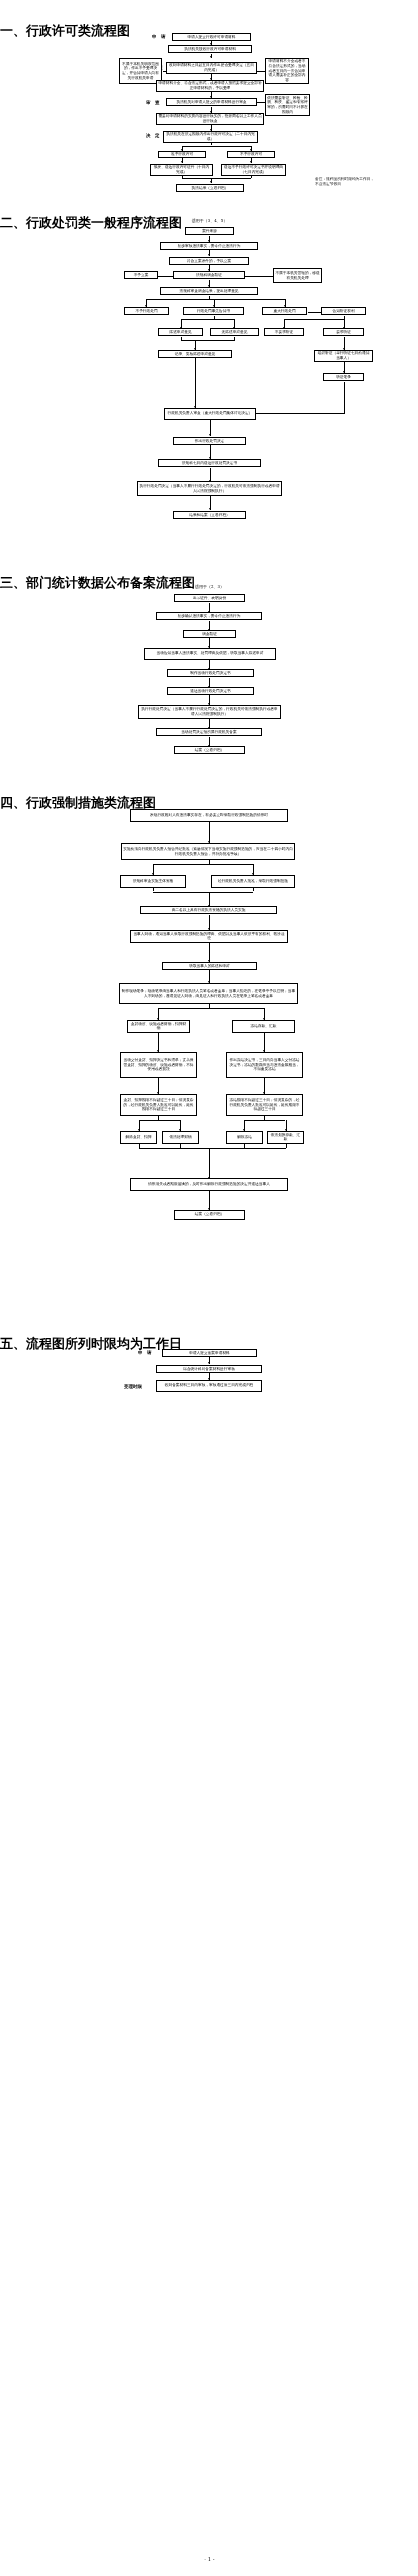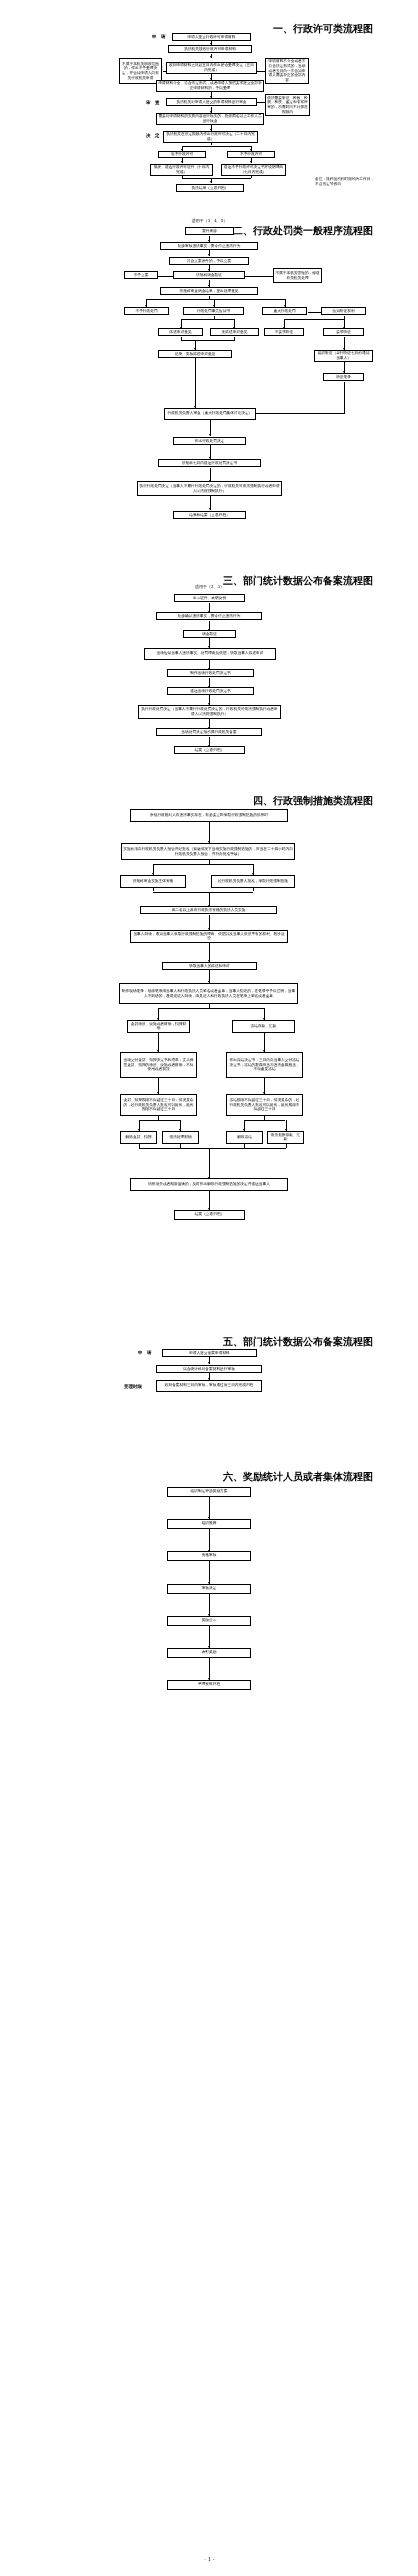--- a/index.html
+++ b/index.html
@@ -1,20 +1,20 @@
 <!DOCTYPE html>
 <html style="font-size:8.4px"><head>
 <meta charset="utf-8">
 <style>
   html,body{margin:0;padding:0}
   body{background:#ffffff}
   #page{position:relative;width:419px;height:2576px;background:#fff;margin:0 auto;
         font-family:"DejaVu Serif","Liberation Serif",serif;color:#000;overflow:hidden}
   .sec{position:absolute;left:0;width:419px}
-  .sec-title{position:absolute;left:0;width:373px;text-align:right;font-weight:bold;font-size:10px}
+  .sec-title{position:absolute;left:0;width:373px;text-align:left;font-weight:bold;font-size:13px}
   .sub{position:absolute;left:0;width:419px;text-align:center;font-size:4px}
   .node{position:absolute;border:0.5px solid #000;background:#fff;font-size:3.7px;line-height:1.25;
         text-align:center;display:flex;align-items:center;justify-content:center;padding:0.5px 1.1px;box-sizing:border-box}
   .plabel{position:absolute;font-weight:bold;font-size:4.5px;white-space:nowrap}
   .note{position:absolute;font-size:3.7px;line-height:1.35}
   .va,.vl{position:absolute;width:0;border-left:0.5px solid #000}
   .va::after{content:"";position:absolute;bottom:-1.1px;left:-1.8px;width:0;height:0;
              border:1.6px solid transparent;border-top:2.1px solid #000}
   .hl{position:absolute;height:0;border-top:0.5px solid #000}
   .footer{position:absolute;left:0;width:419px;text-align:center;font-size:5.3px}
@@ -61,21 +61,21 @@
     <div class="node" style="left:221px;top:144px;width:65px;height:11.6px">送达不予行政许可决定书并说明理由（七日内完成）</div>
     <i class="vl" style="left:182px;top:155px;height:3.2px"></i>
     <i class="vl" style="left:251px;top:155px;height:3.2px"></i>
     <i class="hl" style="left:182px;top:158px;width:69px"></i>
     <i class="va" style="left:211px;top:158px;height:5.3px"></i>
     <div class="node" style="left:176px;top:164px;width:68px;height:8.4px">执法结果（立卷归档）</div>
     <div class="note" style="left:315px;top:157px;width:62px">备注：流程图所列时限均为工作日，不含法定节假日</div>
   </div>
 
   <div class="sec" style="top:207px;height:317px">
-    <div class="sec-title" style="top:17px">二、行政处罚类一般程序流程图</div>
+    <div class="sec-title" style="top:7px">二、行政处罚类一般程序流程图</div>
     <div class="sub" style="top:10.6px">适用于（3、4、5）</div>
     <div class="node" style="left:185px;top:20px;width:49px;height:8.4px">案件来源</div>
     <i class="va" style="left:209px;top:28.5px;height:6.3px"></i>
     <div class="node" style="left:160px;top:35px;width:98px;height:8.4px">初步审核违法事实，责令停止违法行为</div>
     <i class="va" style="left:209px;top:43px;height:6.3px"></i>
     <div class="node" style="left:169px;top:50px;width:80px;height:8.4px">符合立案条件的，予以立案</div>
     <i class="va" style="left:209px;top:58px;height:6.3px"></i>
     <div class="node" style="left:124px;top:64px;width:34px;height:8.4px">不予立案</div>
     <i class="hl" style="left:157px;top:69px;width:16px"></i>
     <div class="node" style="left:173px;top:64px;width:72px;height:8.4px">法规科调查取证</div>
@@ -203,43 +203,27 @@
     <i class="vl" style="left:244px;top:351px;height:4.2px"></i>
     <i class="vl" style="left:286px;top:351px;height:4.2px"></i>
     <i class="hl" style="left:139px;top:355px;width:147px"></i>
     <i class="va" style="left:209px;top:355px;height:31px"></i>
     <div class="node" style="left:130px;top:385px;width:158px;height:12.7px">情形消失或者期限届满的，及时作出解除行政强制措施的决定并送达当事人</div>
     <i class="va" style="left:209px;top:398px;height:19px"></i>
     <div class="node" style="left:174px;top:417px;width:71px;height:9.5px">结案（立卷归档）</div>
   </div>
 
   <div class="sec" style="top:1334px;height:69px">
-    <div class="sec-title" style="top:1.1px">五、部门统计数据公布备案流程图</div>
+    <div class="sec-title" style="top:1.1px">五、流程图所列时限均为工作日</div>
     <span class="plabel" style="left:138px;top:16.4px">申　请</span>
     <div class="node" style="left:162px;top:15px;width:95px;height:8.4px">申请人提交备案申请材料</div>
     <i class="va" style="left:209px;top:23px;height:7.4px"></i>
     <div class="node" style="left:156px;top:31px;width:106px;height:8.4px">综合统计科对备案材料进行审核</div>
     <i class="va" style="left:209px;top:39px;height:7.4px"></i>
     <span class="plabel" style="left:124px;top:50px">受理时限</span>
     <div class="node" style="left:156px;top:46px;width:106px;height:11.6px">收到备案材料三日内审核，审核通过后三日内完成归档</div>
   </div>
 
-  <div class="sec" style="top:1469px;height:227px">
-    <div class="sec-title" style="top:1.1px">六、奖励统计人员或者集体流程图</div>
-    <div class="node" style="left:167px;top:18px;width:84px;height:9.5px">组织制定评选奖励方案</div>
-    <i class="va" style="left:209px;top:27.4px;height:23px"></i>
-    <div class="node" style="left:167px;top:50px;width:84px;height:9.5px">组织推荐</div>
-    <i class="va" style="left:209px;top:60px;height:23px"></i>
-    <div class="node" style="left:167px;top:82px;width:84px;height:9.5px">资格审核</div>
-    <i class="va" style="left:209px;top:92px;height:23px"></i>
-    <div class="node" style="left:167px;top:115px;width:84px;height:9.5px">审核决定</div>
-    <i class="va" style="left:209px;top:124px;height:23px"></i>
-    <div class="node" style="left:167px;top:147px;width:84px;height:9.5px">奖励公示</div>
-    <i class="va" style="left:209px;top:156px;height:23px"></i>
-    <div class="node" style="left:167px;top:179px;width:84px;height:9.5px">表彰奖励</div>
-    <i class="va" style="left:209px;top:188px;height:23px"></i>
-    <div class="node" style="left:167px;top:211px;width:84px;height:9.5px">整理资料归档</div>
-  </div>
 
   <div class="footer" style="top:2556px">- 1 -</div>
 
 </div>
 
 
 </body></html>

